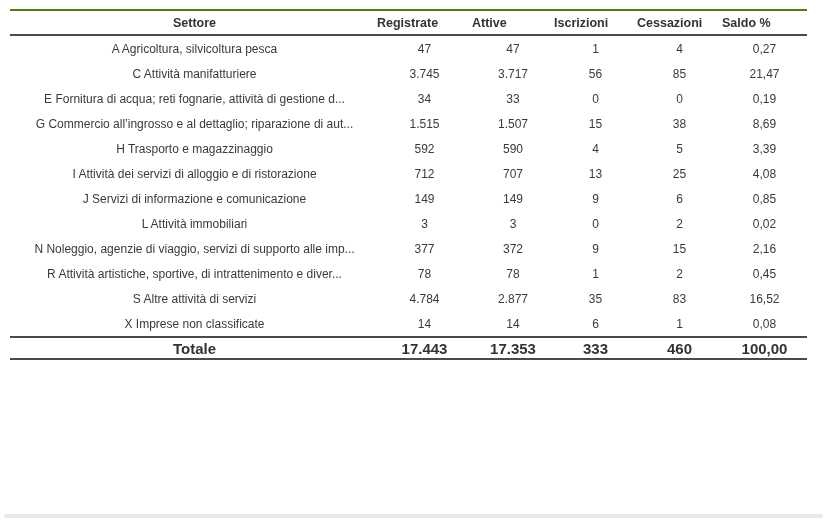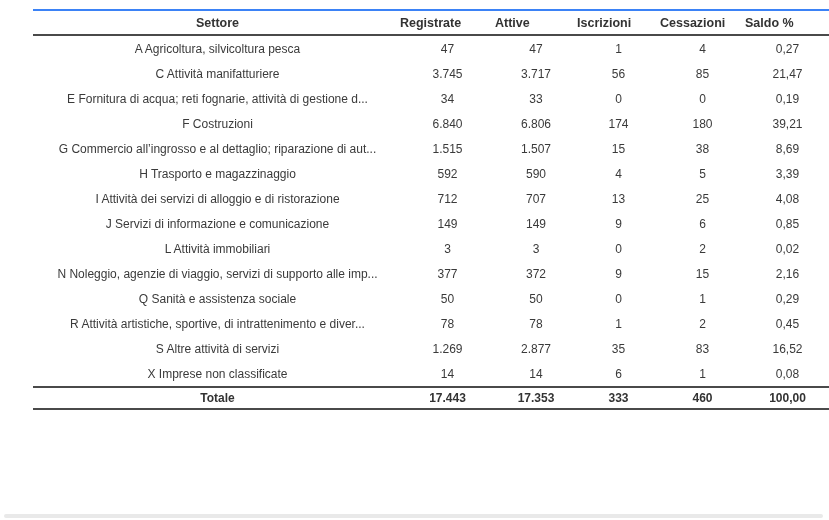--- a/index.html
+++ b/index.html
@@ -12,27 +12,27 @@
     overflow: hidden;
   }
   .page {
     position: relative;
     width: 829px;
     height: 520px;
     background: #ffffff;
   }
   table.sector-table {
     position: absolute;
-    left: 33px;
+    left: 10px;
     top: 9px;
     width: 797px;
     border-collapse: collapse;
     table-layout: fixed;
     color: #3a3a3a;
-    border-top: 2px solid #3b82f6;
+    border-top: 2px solid #4d7c0f;
     border-bottom: 2px solid #4a4a4a;
   }
   thead tr {
     border-bottom: 2px solid #4a4a4a;
   }
   tfoot tr {
     border-top: 2px solid #4a4a4a;
   }
   th {
     height: 23px;
@@ -57,21 +57,21 @@
     text-align: center;
     padding-left: 2px;
   }
   th.sector-h {
     text-align: center;
   }
   tfoot td {
     height: 20px;
     font-weight: bold;
     color: #333333;
-    font-size: 12px;
+    font-size: 15px;
   }
   .bottom-band {
     position: absolute;
     left: 4px;
     right: 6px;
     top: 514px;
     height: 4px;
     background: #e9e9e9;
     border-radius: 2px;
   }
@@ -119,28 +119,20 @@
         </tr>
         <tr>
           <td class="sector">E Fornitura di acqua; reti fognarie, attività di gestione d...</td>
           <td>34</td>
           <td>33</td>
           <td>0</td>
           <td>0</td>
           <td>0,19</td>
         </tr>
         <tr>
-          <td class="sector">F Costruzioni</td>
-          <td>6.840</td>
-          <td>6.806</td>
-          <td>174</td>
-          <td>180</td>
-          <td>39,21</td>
-        </tr>
-        <tr>
           <td class="sector">G Commercio all’ingrosso e al dettaglio; riparazione di aut...</td>
           <td>1.515</td>
           <td>1.507</td>
           <td>15</td>
           <td>38</td>
           <td>8,69</td>
         </tr>
         <tr>
           <td class="sector">H Trasporto e magazzinaggio</td>
           <td>592</td>
@@ -175,38 +167,30 @@
         </tr>
         <tr>
           <td class="sector">N Noleggio, agenzie di viaggio, servizi di supporto alle imp...</td>
           <td>377</td>
           <td>372</td>
           <td>9</td>
           <td>15</td>
           <td>2,16</td>
         </tr>
         <tr>
-          <td class="sector">Q Sanità e assistenza sociale</td>
-          <td>50</td>
-          <td>50</td>
-          <td>0</td>
-          <td>1</td>
-          <td>0,29</td>
-        </tr>
-        <tr>
           <td class="sector">R Attività artistiche, sportive, di intrattenimento e diver...</td>
           <td>78</td>
           <td>78</td>
           <td>1</td>
           <td>2</td>
           <td>0,45</td>
         </tr>
         <tr>
           <td class="sector">S Altre attività di servizi</td>
-          <td>1.269</td>
+          <td>4.784</td>
           <td>2.877</td>
           <td>35</td>
           <td>83</td>
           <td>16,52</td>
         </tr>
         <tr>
           <td class="sector">X Imprese non classificate</td>
           <td>14</td>
           <td>14</td>
           <td>6</td>

